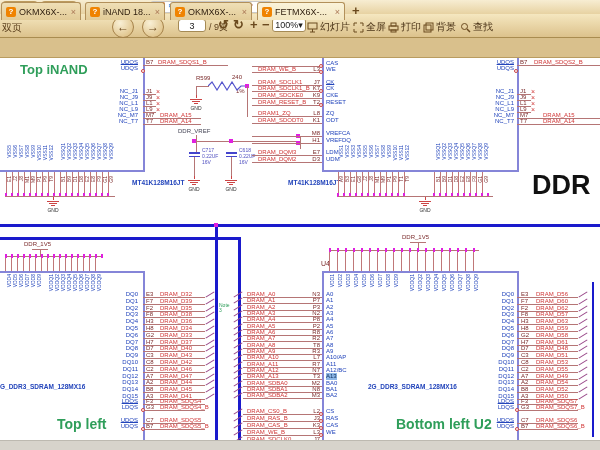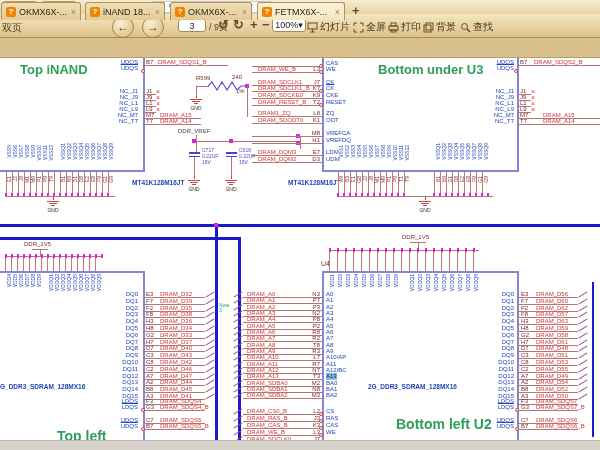--- a/index.html
+++ b/index.html
@@ -201,25 +201,25 @@
   <div class="dtab active" style="left:257px;width:88px;">
     <span class="ticon">?</span>
     <span class="tlabel">FETMX6X-...</span>
     <span class="tclose">×</span>
   </div>
   <div class="newtab" style="left:352px;">+</div>
 
   <div class="canvas-bg"></div>
 
   <div class="note" style="left:20px;top:62px;">Top iNAND</div>
-  <div class="note" style="left:378px;top:62px;">Bottom under U3</div>
-  <div class="note" style="left:57px;top:428px;font-size:14px;">Top left</div>
+  <div class="note" style="left:57px;top:416px;font-size:14px;">Top left</div>
   <div class="note" style="left:396px;top:416px;font-size:14px;">Bottom left U2</div>
   <div class="note3" style="left:219px;top:303px;">Note 3</div>
 
+  <div class="big" style="left:532px;top:172px;">DDR</div>
 
   <div class="vline" style="left:143px;top:58px;height:113px;"></div>
   <div class="hline" style="left:0;top:170px;width:145px;"></div>
   <div class="vline" style="left:322px;top:58px;height:113px;"></div>
   <div class="vline" style="left:517px;top:58px;height:113px;"></div>
   <div class="hline" style="left:322px;top:170px;width:197px;"></div>
   <div class="hline" style="left:0;top:271px;width:145px;"></div>
   <div class="vline" style="left:143px;top:271px;height:169px;"></div>
   <div class="hline" style="left:322px;top:271px;width:197px;"></div>
   <div class="vline" style="left:322px;top:271px;height:169px;"></div>

